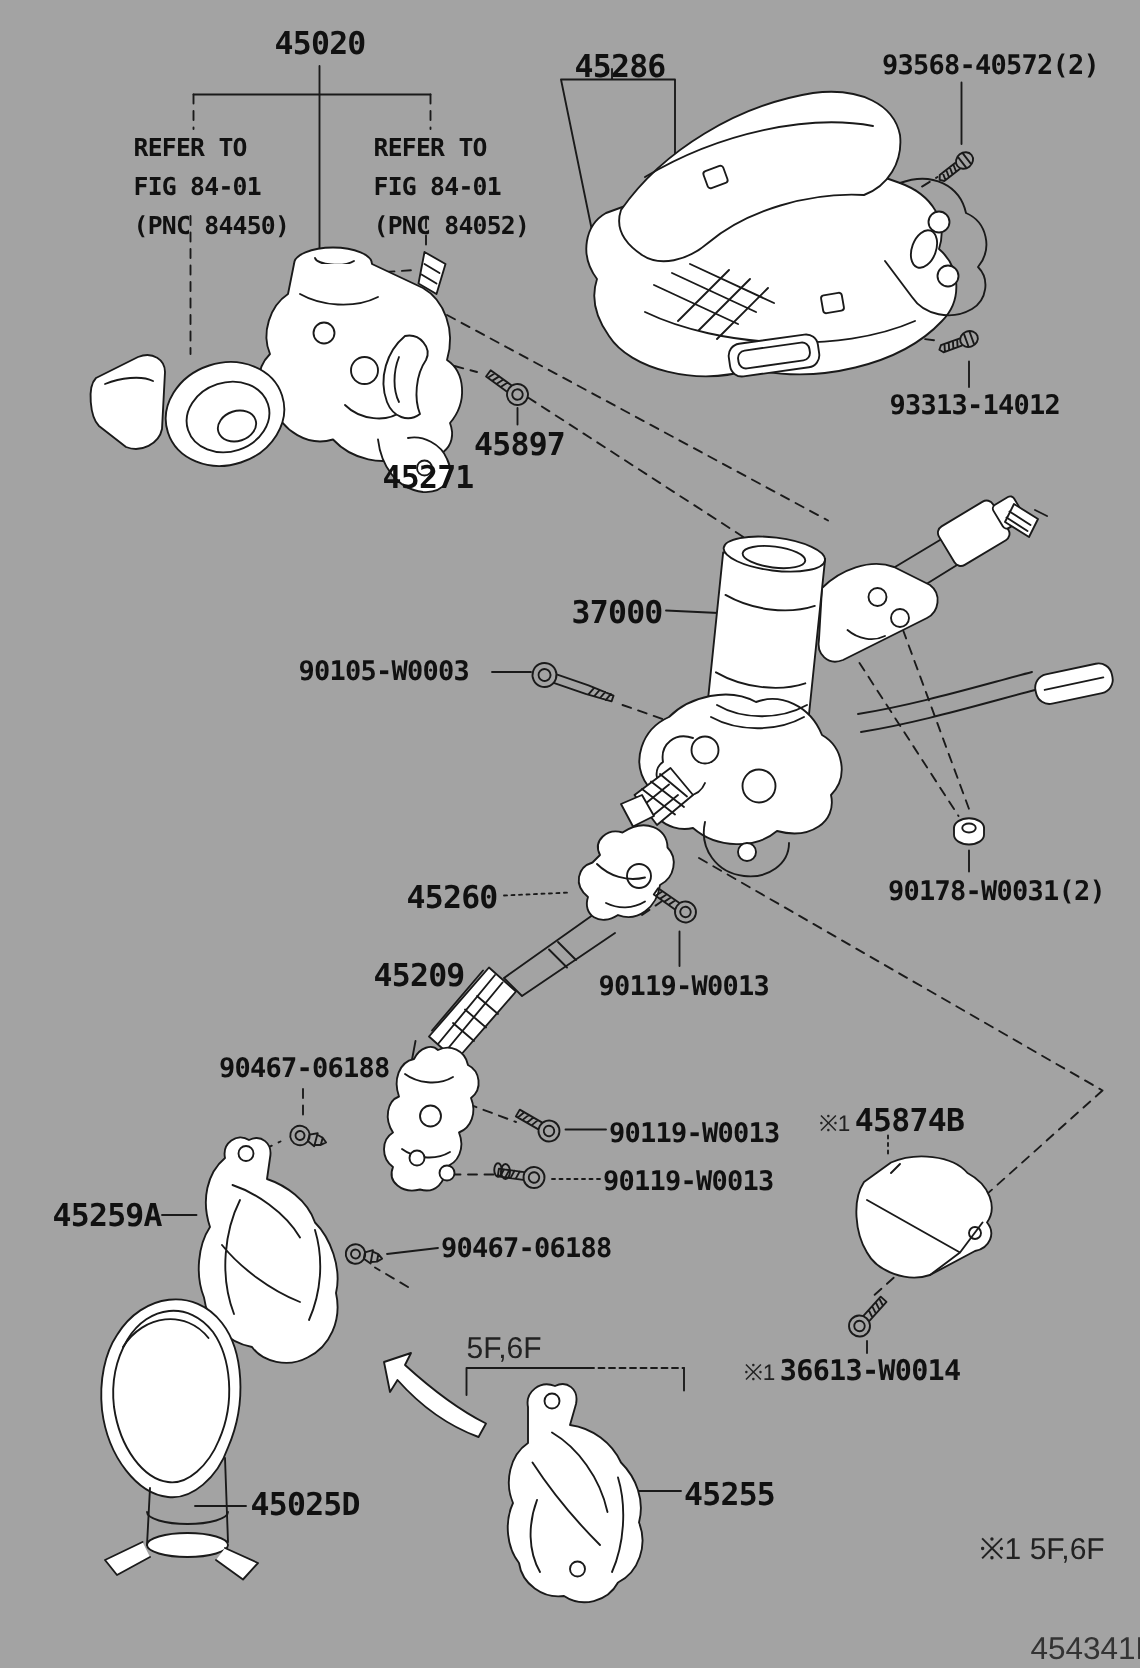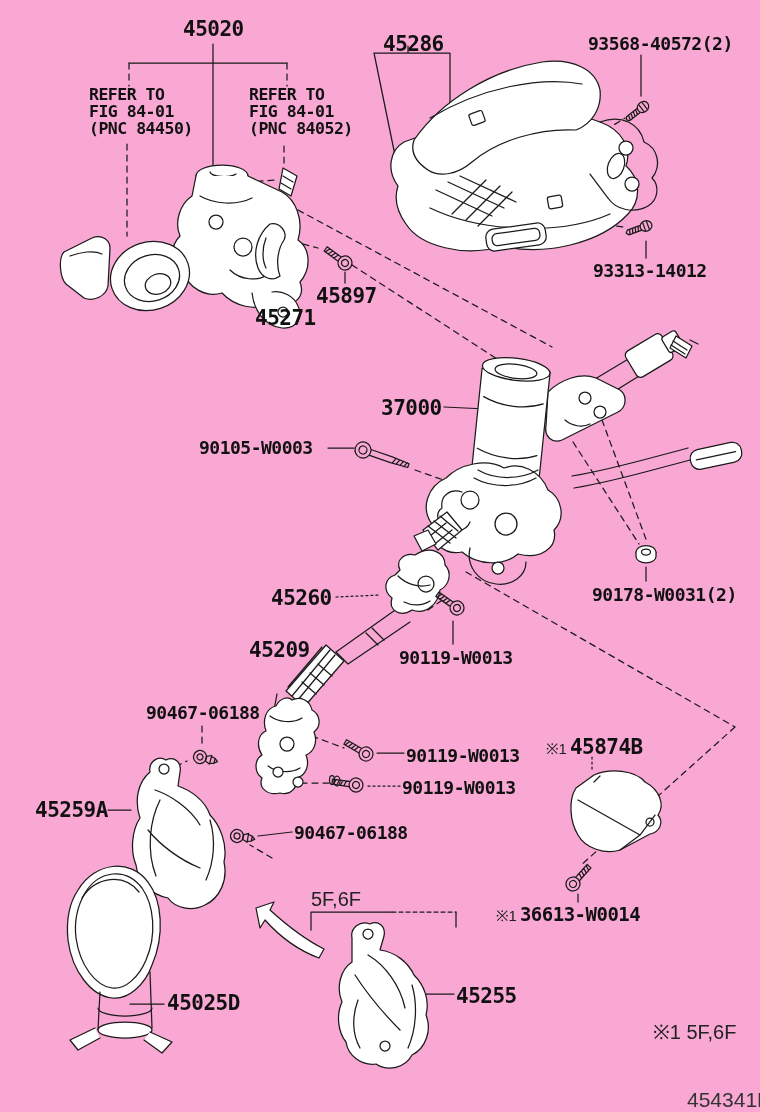--- a/index.html
+++ b/index.html
@@ -1,23 +1,23 @@
 <!DOCTYPE html>
 <html><head>
 <meta charset="utf-8">
 <style>
   html,body{margin:0;padding:0;background:#fff;}
-  #stage{position:relative;width:760px;height:1112px;background:#f9a8d4;overflow:hidden;
+  #stage{position:relative;width:760px;height:1112px;background:#a3a3a3;overflow:hidden;
          font-family:"DejaVu Sans Mono",monospace;}
   #art{position:absolute;left:0;top:0;}
   .lbl{position:absolute;color:#111;font-weight:bold;white-space:pre-line;
        font-family:"DejaVu Sans Mono",monospace;}
   .lbl-xl{font-size:21px;letter-spacing:-0.5px;}
   .lbl-md{font-size:18px;letter-spacing:-0.5px;}
-  .lbl-sm{font-size:16.5px;line-height:17px;letter-spacing:-0.5px;}
+  .lbl-sm{font-size:16.5px;line-height:26px;letter-spacing:-0.5px;}
   .lbl-light{position:absolute;color:#222;font-weight:normal;font-size:20px;
              font-family:"Liberation Sans",sans-serif;}
   .code{position:absolute;color:#333;font-weight:normal;font-size:21px;
         font-family:"Liberation Sans",sans-serif;}
   .star-row{position:absolute;display:flex;align-items:baseline;gap:3px;}
   .star{color:#222;font-weight:normal;font-size:15px;font-family:"Liberation Sans",sans-serif;}
   .star-big{color:#111;font-weight:bold;font-size:21px;letter-spacing:-0.5px;
             font-family:"DejaVu Sans Mono",monospace;}
   .star-med{color:#111;font-weight:bold;font-size:19px;letter-spacing:-0.5px;
             font-family:"DejaVu Sans Mono",monospace;}

